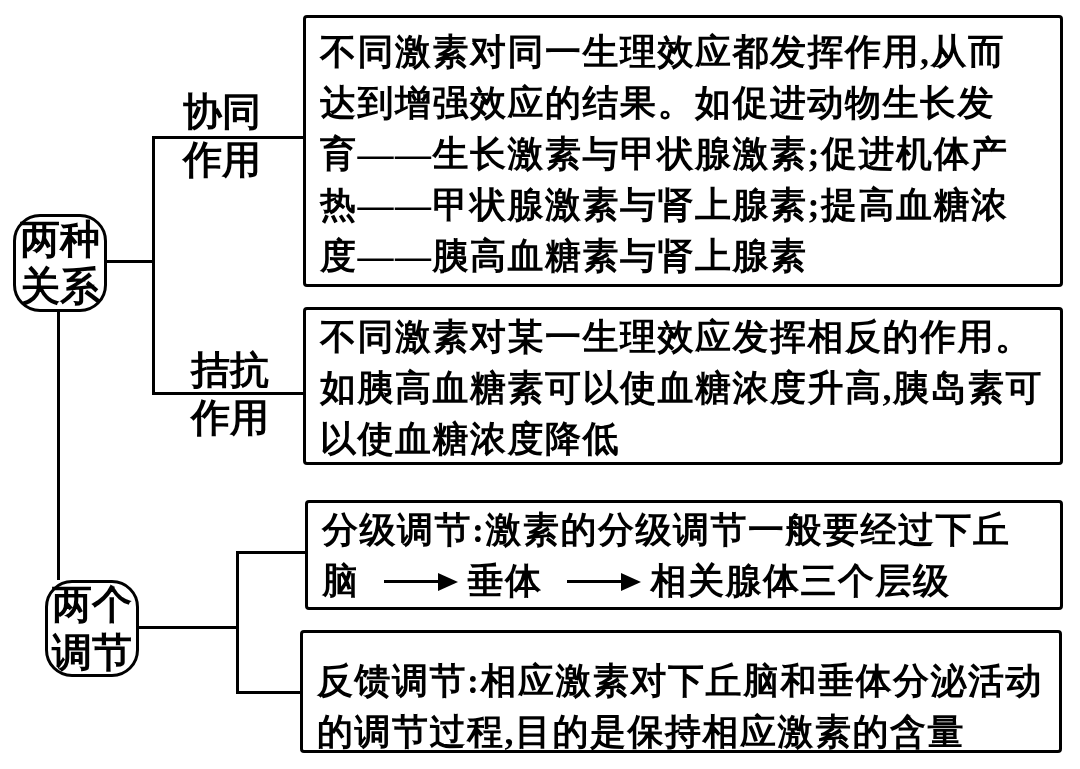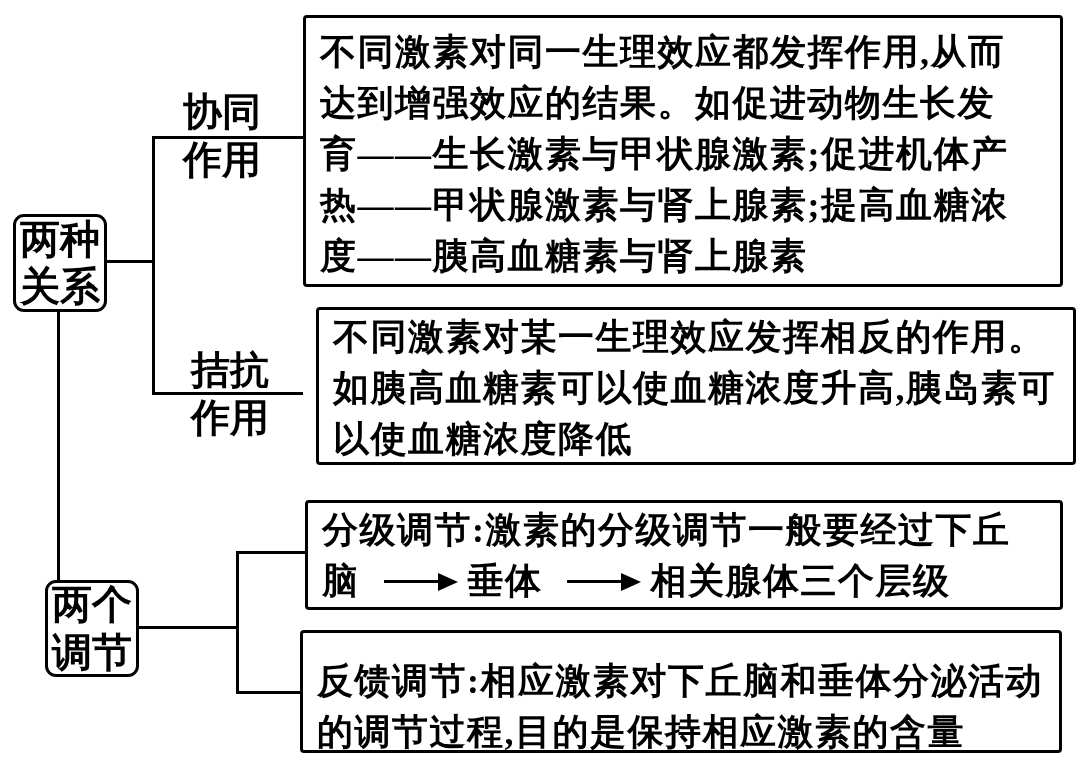--- a/index.html
+++ b/index.html
@@ -2,21 +2,21 @@
 <html><head>
 <meta charset="utf-8">
 <style>
   html,body{margin:0;padding:0;background:#ffffff;}
   .stage{
     position:relative;width:1080px;height:769px;background:#ffffff;
     font-family:"Liberation Serif","DejaVu Serif",serif;color:#000;overflow:hidden;
   }
   
   .node{
-    position:absolute;border:3px solid #000;border-radius:11px;box-sizing:border-box;
+    position:absolute;border:3px solid #000;border-radius:27px;box-sizing:border-box;
     display:flex;flex-direction:column;justify-content:center;align-items:center;
     font-size:40px;font-weight:bold;line-height:1.18;background:#fff;
   }
   .bigbox{
     position:absolute;border:3px solid #000;border-radius:4px;box-sizing:border-box;
     font-size:36px;font-weight:bold;letter-spacing:1.5px;background:#fff;
     padding:8px 8px 0 14px;
   }
   .tline{line-height:51px;white-space:nowrap;}
   
@@ -36,21 +36,21 @@
   }
   .arrow::after{
     content:"";position:absolute;left:100%;top:50%;transform:translateY(-50%);
     width:0;height:0;border-left:20px solid #000;
     border-top:9px solid transparent;border-bottom:9px solid transparent;
   }
   
   #nodeA{left:13px;top:214px;width:94px;height:98px;}
   #nodeB{left:13px;top:580px;width:94px;height:97px;margin-left:32px;}
   #box1{left:303px;top:15px;width:760px;height:272px;padding-top:9px;}
-  #box2{left:303px;top:307px;width:760px;height:158px;padding-top:2px;margin-left:13px;}
+  #box2{left:303px;top:307px;width:760px;height:158px;padding-top:2px;}
   #box3{left:305px;top:500px;width:758px;height:110px;padding-top:2px;}
   #box4{left:300px;top:630px;width:762px;height:123px;padding-top:23px;}
   #c-rel-right{left:107px;top:260px;width:46px;}
   #c-trunk{left:152px;top:136px;height:259px;}
   #c-syn{left:152px;top:136px;width:151px;}
   #c-ant{left:152px;top:392px;width:151px;}
   #c-rel-reg{left:57px;top:312px;height:268px;}
   #c-reg-right{left:107px;top:626px;width:132px;}
   #c-split{left:236px;top:551px;height:143px;}
   #c-hier{left:236px;top:551px;width:69px;}

